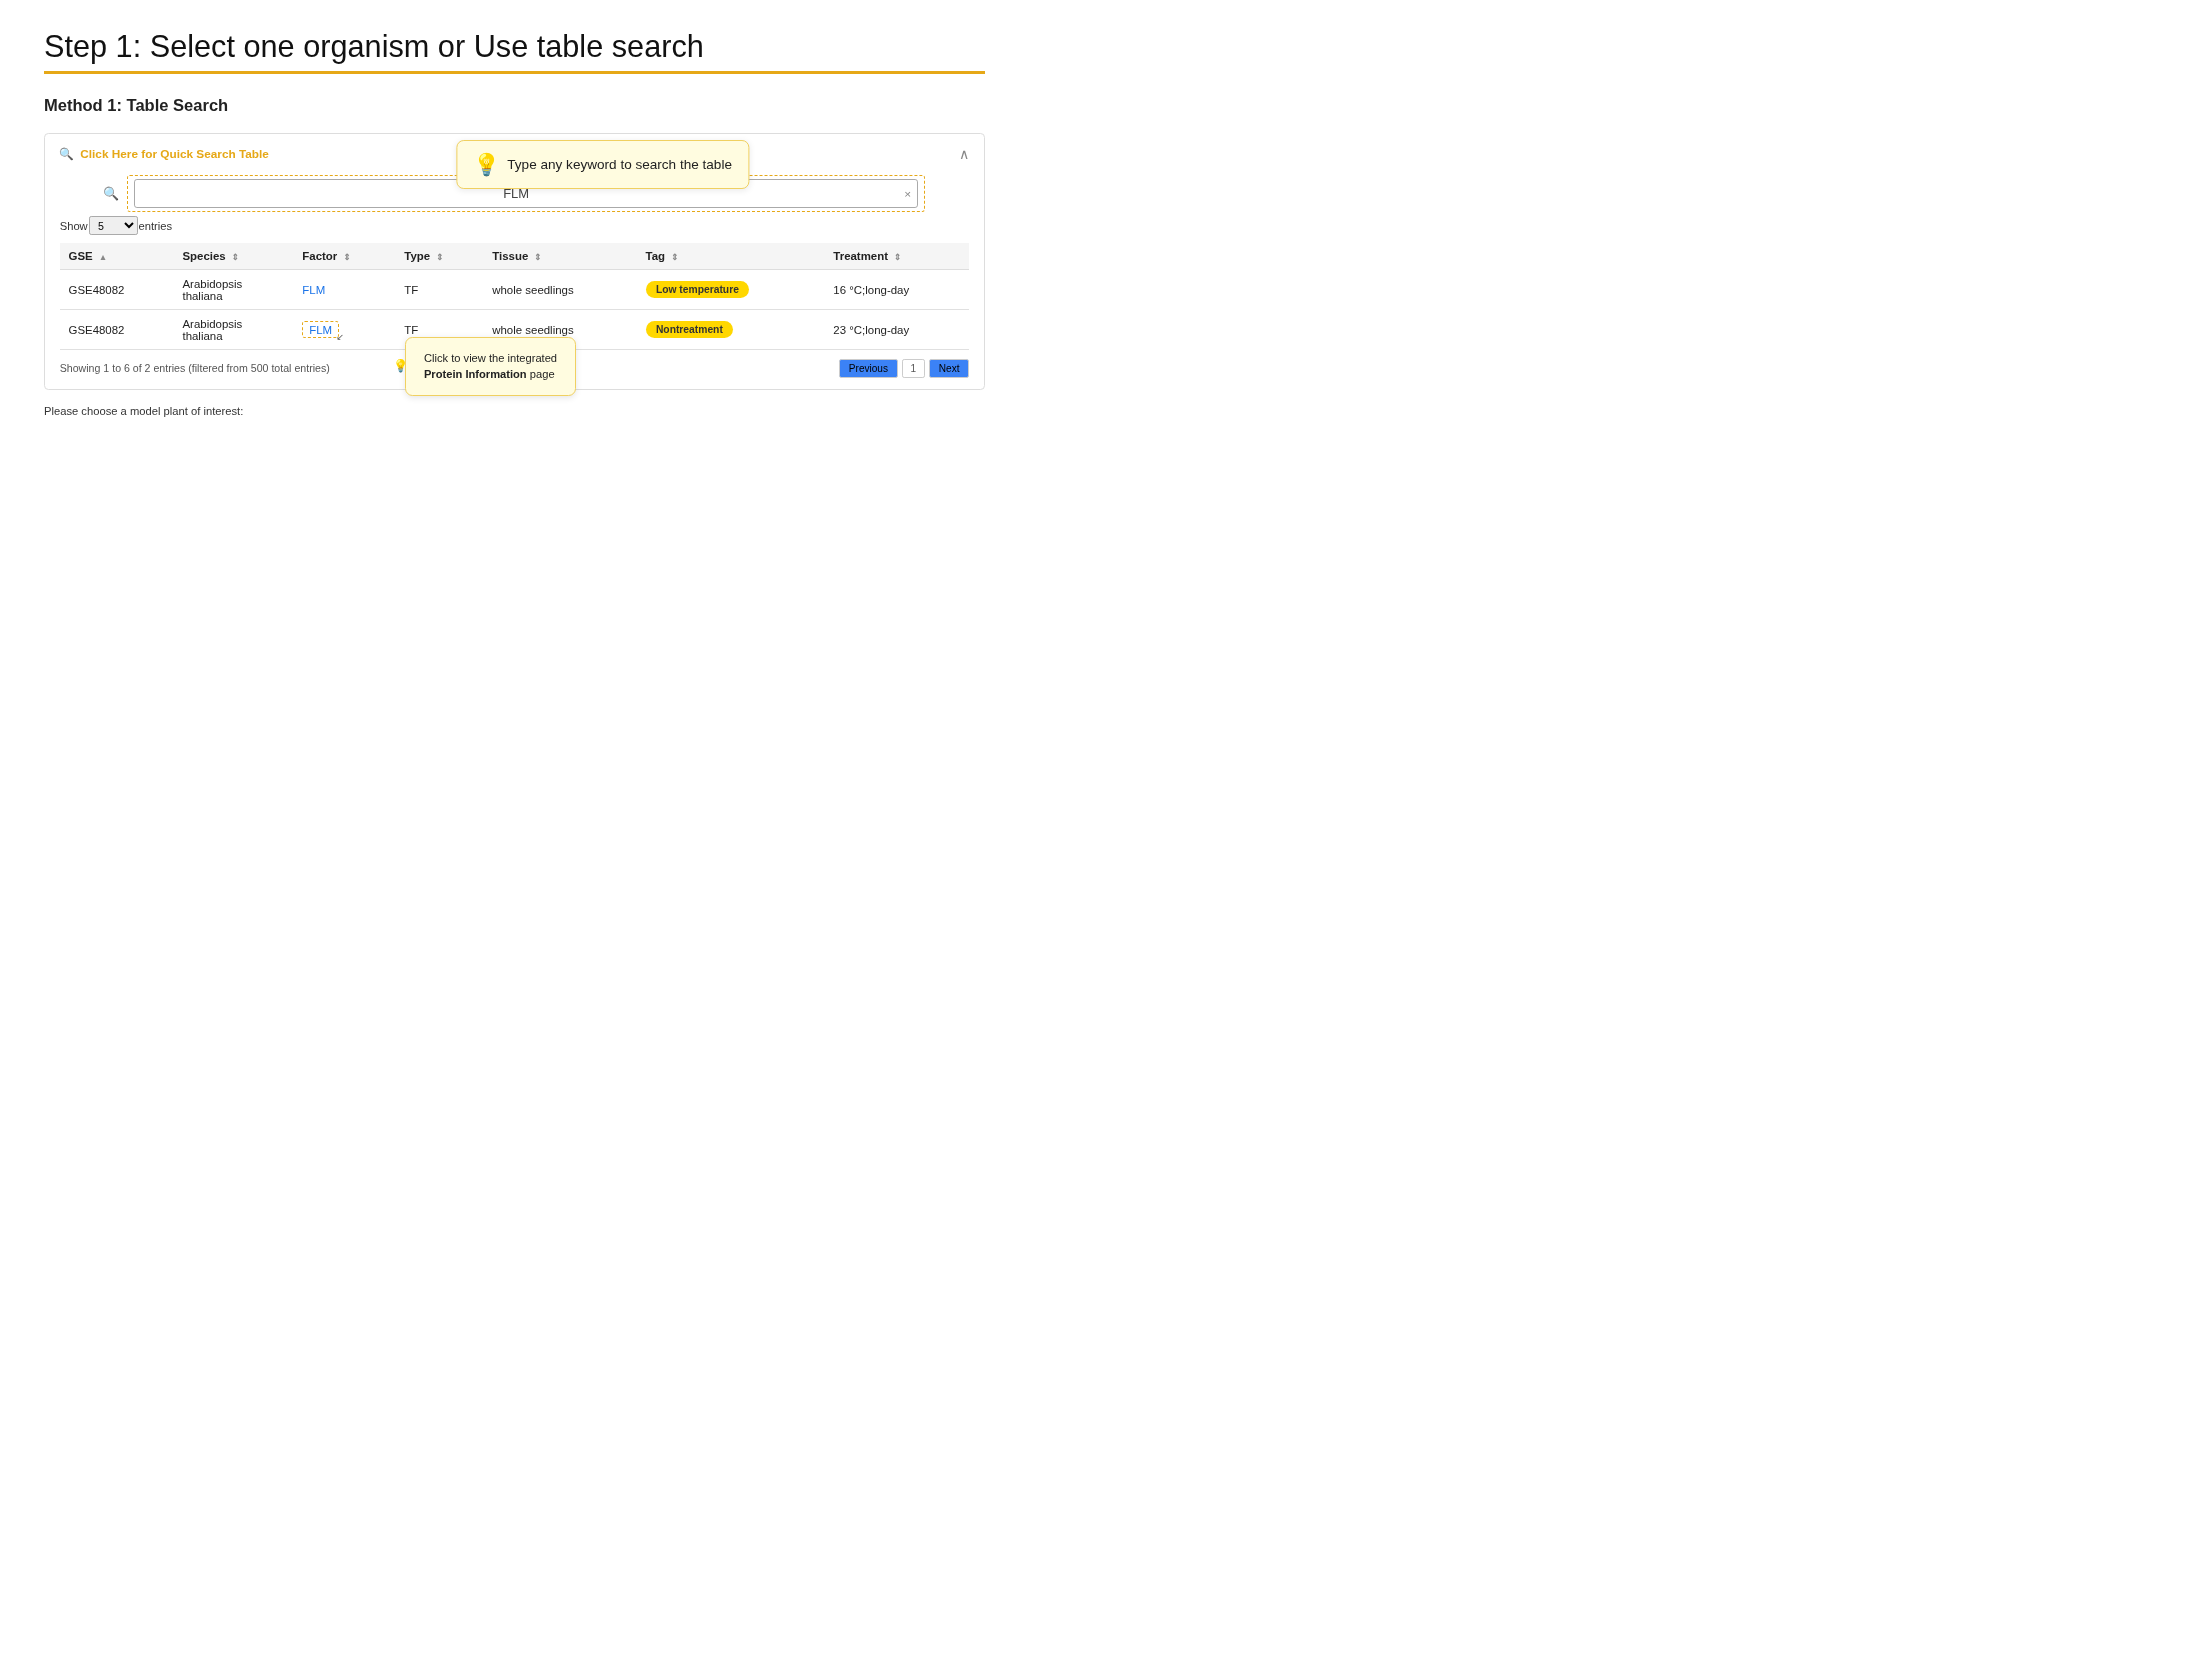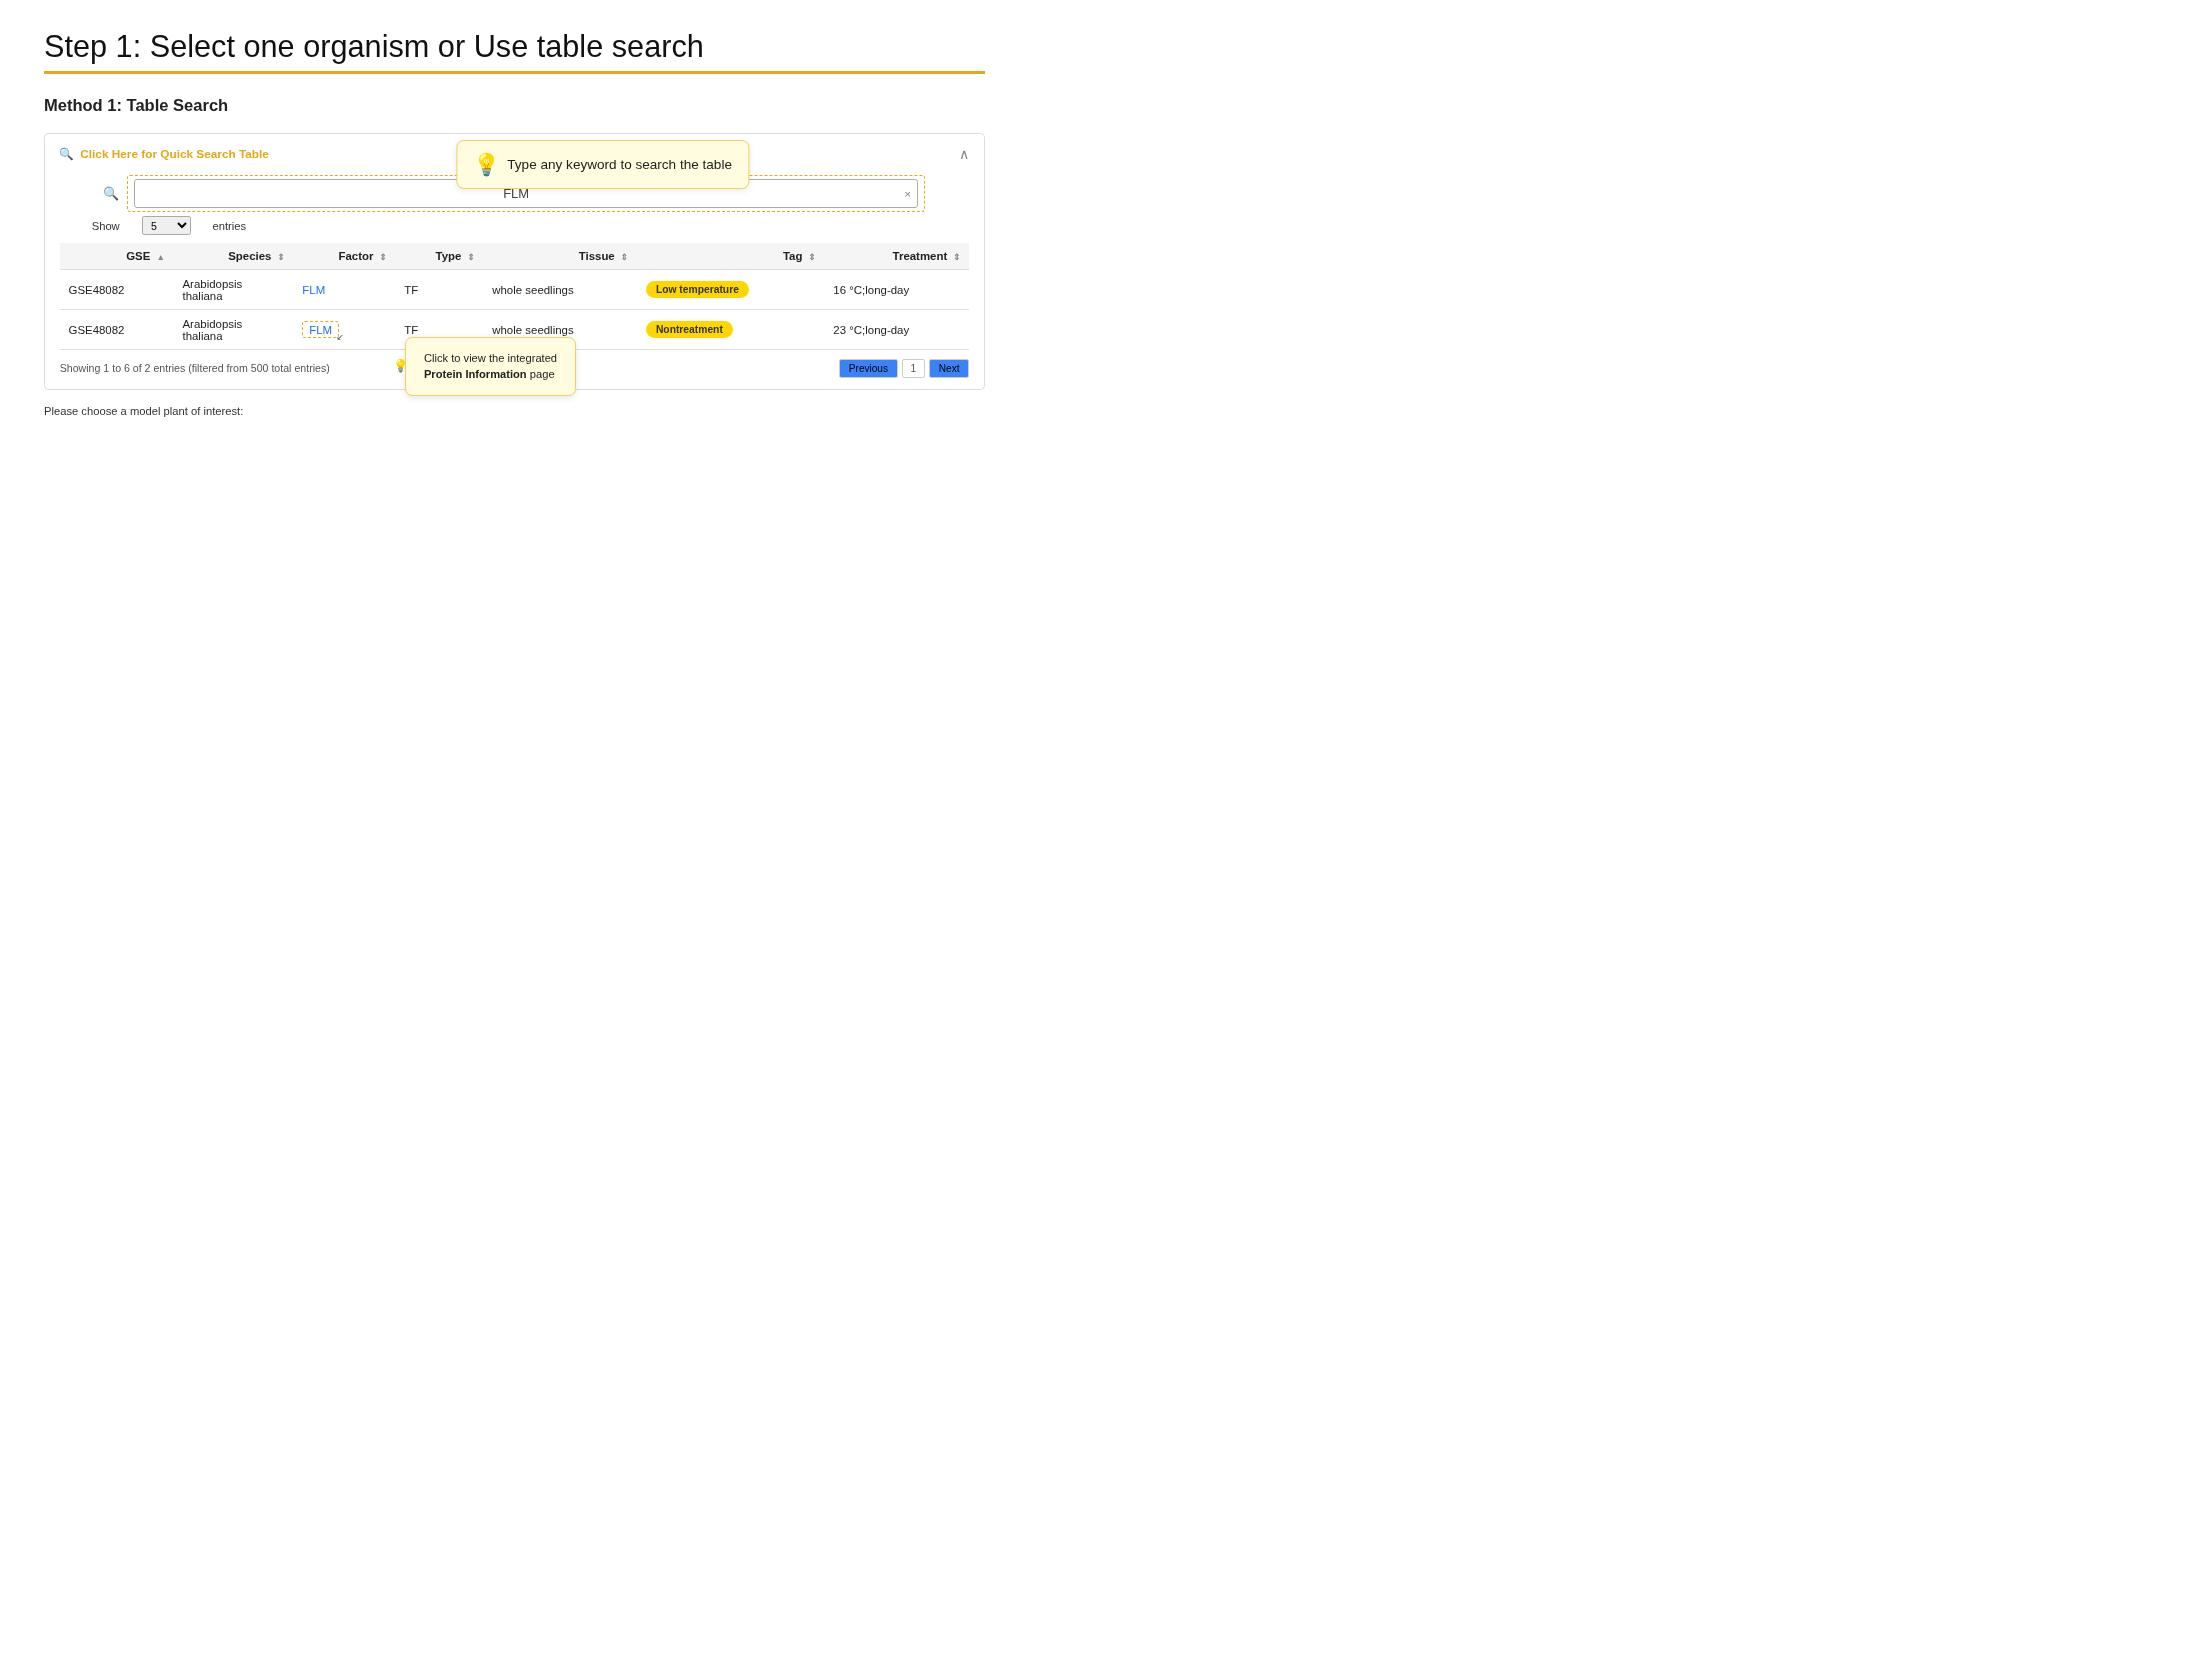--- a/index.html
+++ b/index.html
@@ -132,25 +132,24 @@
       color: #888;
       font-size: 1em;
       cursor: pointer;
       background: none;
       border: none;
     }
 
     .show-entries {
       display: flex;
       align-items: center;
-      gap: 22px;
+      gap: 1px;
       font-size: 0.95em;
       margin-bottom: 7.4px;
       color: #333;
-      margin-left: 32px;
     }
 
     .show-entries select {
       padding: 1.5px 4.4px;
       border: 0.7px solid #aaa;
       border-radius: 2.2px;
       font-size: 0.95em;
     }
 
     table {
@@ -158,21 +157,21 @@
       border-collapse: collapse;
       font-size: 0.97em;
     }
 
     thead tr {
       background: #f5f5f5;
     }
 
     thead th {
       padding: 7.4px 8.8px;
-      text-align: right;
+      text-align: left;
       font-weight: 700;
       border-bottom: 1.5px solid #ddd;
       cursor: pointer;
       white-space: nowrap;
     }
 
     thead th .sort-arrows {
       font-size: 0.75em;
       color: #888;
       margin-left: 2.9px;

